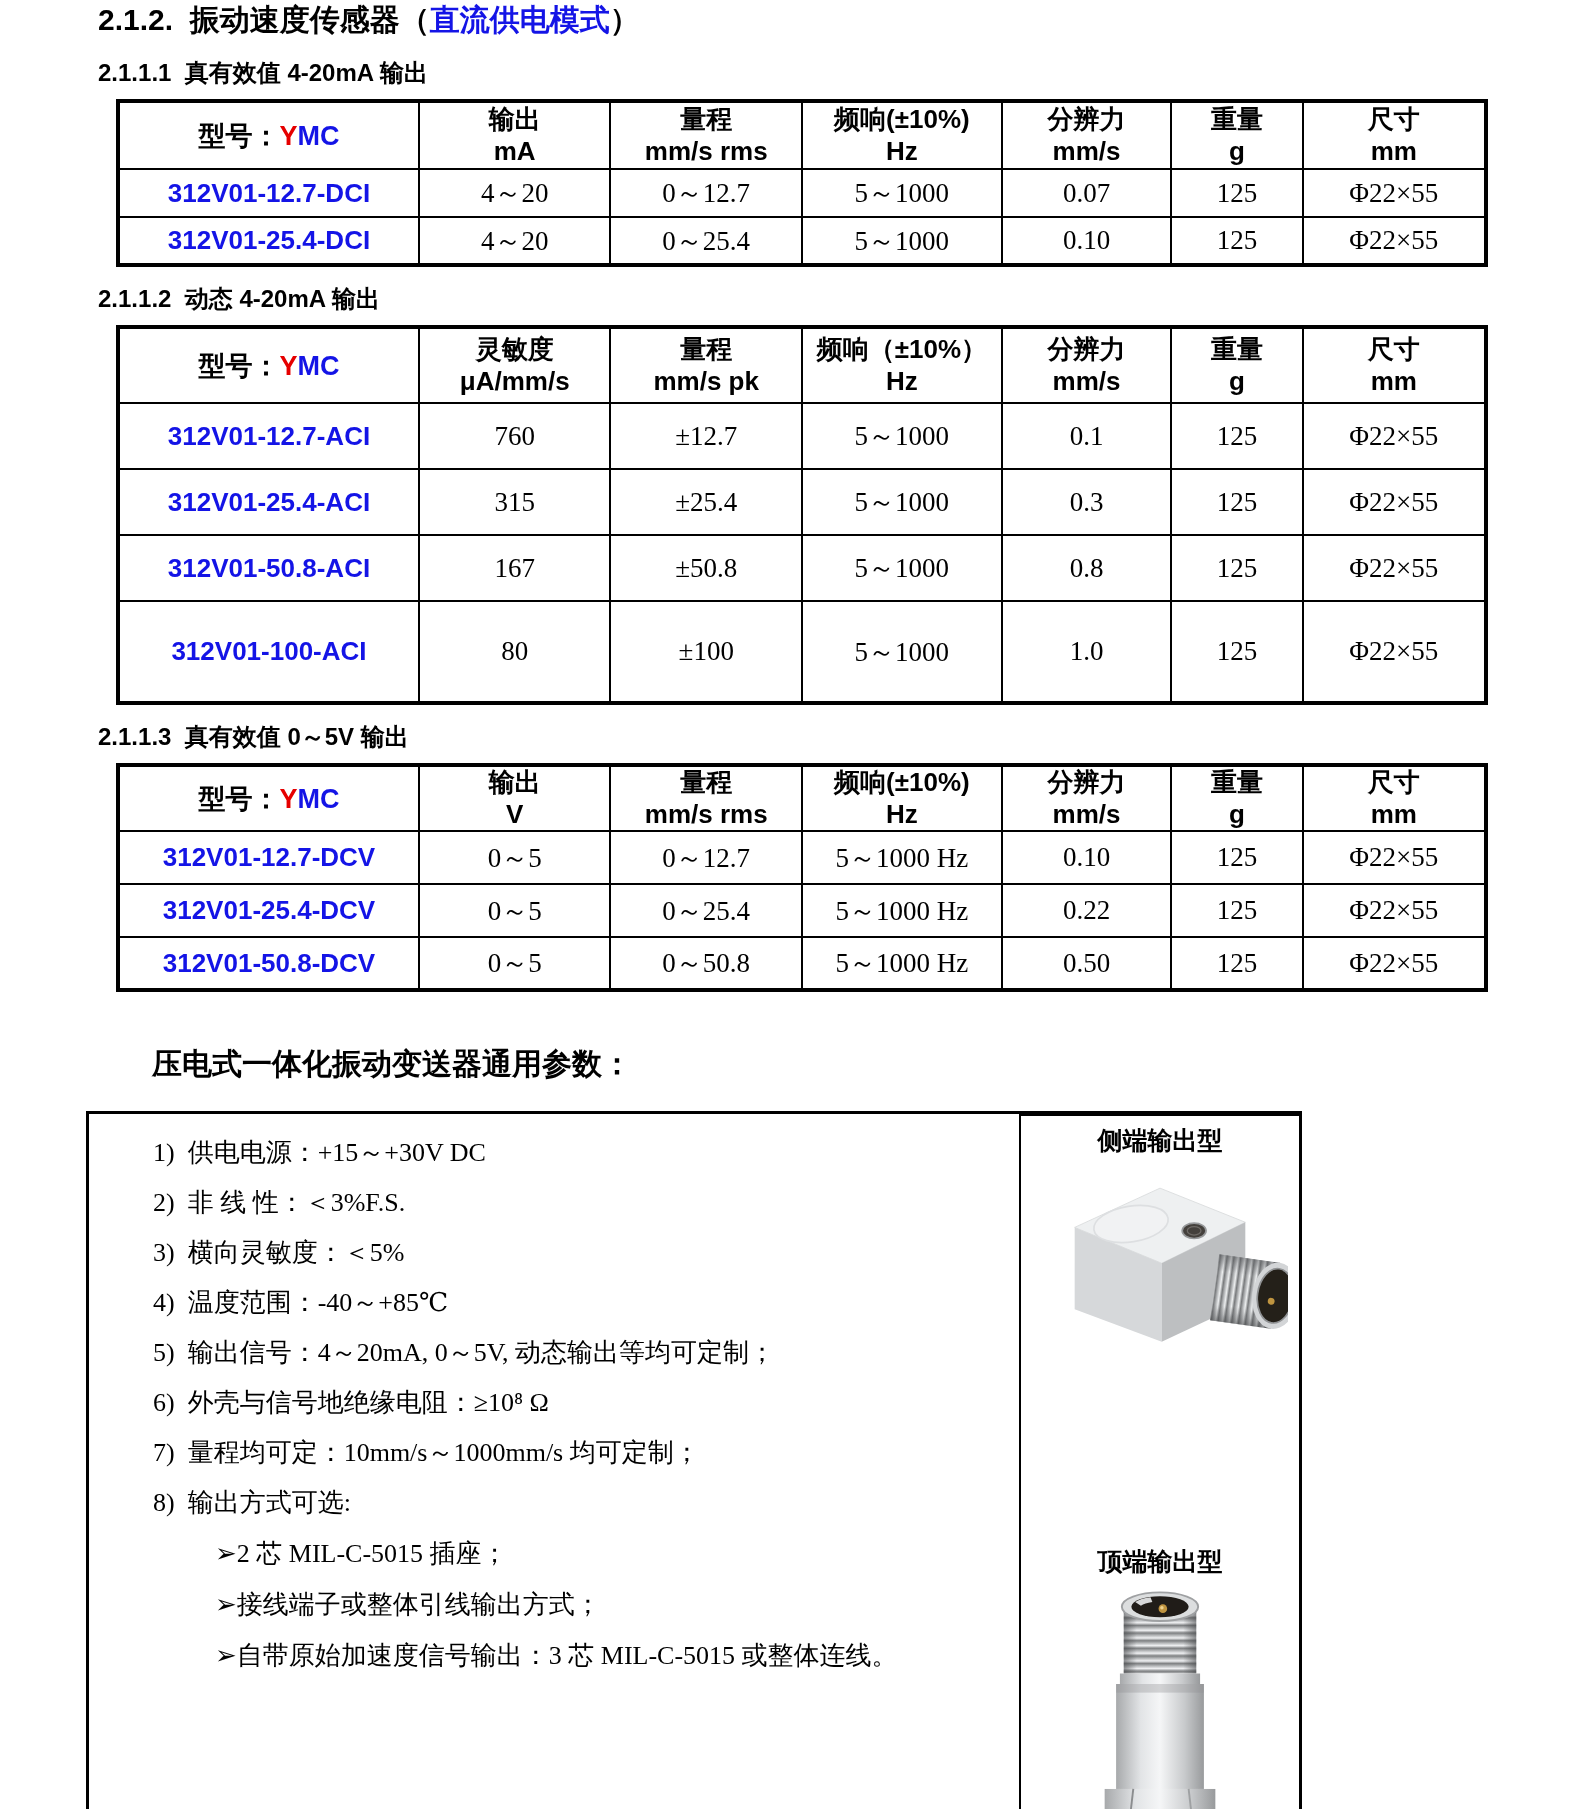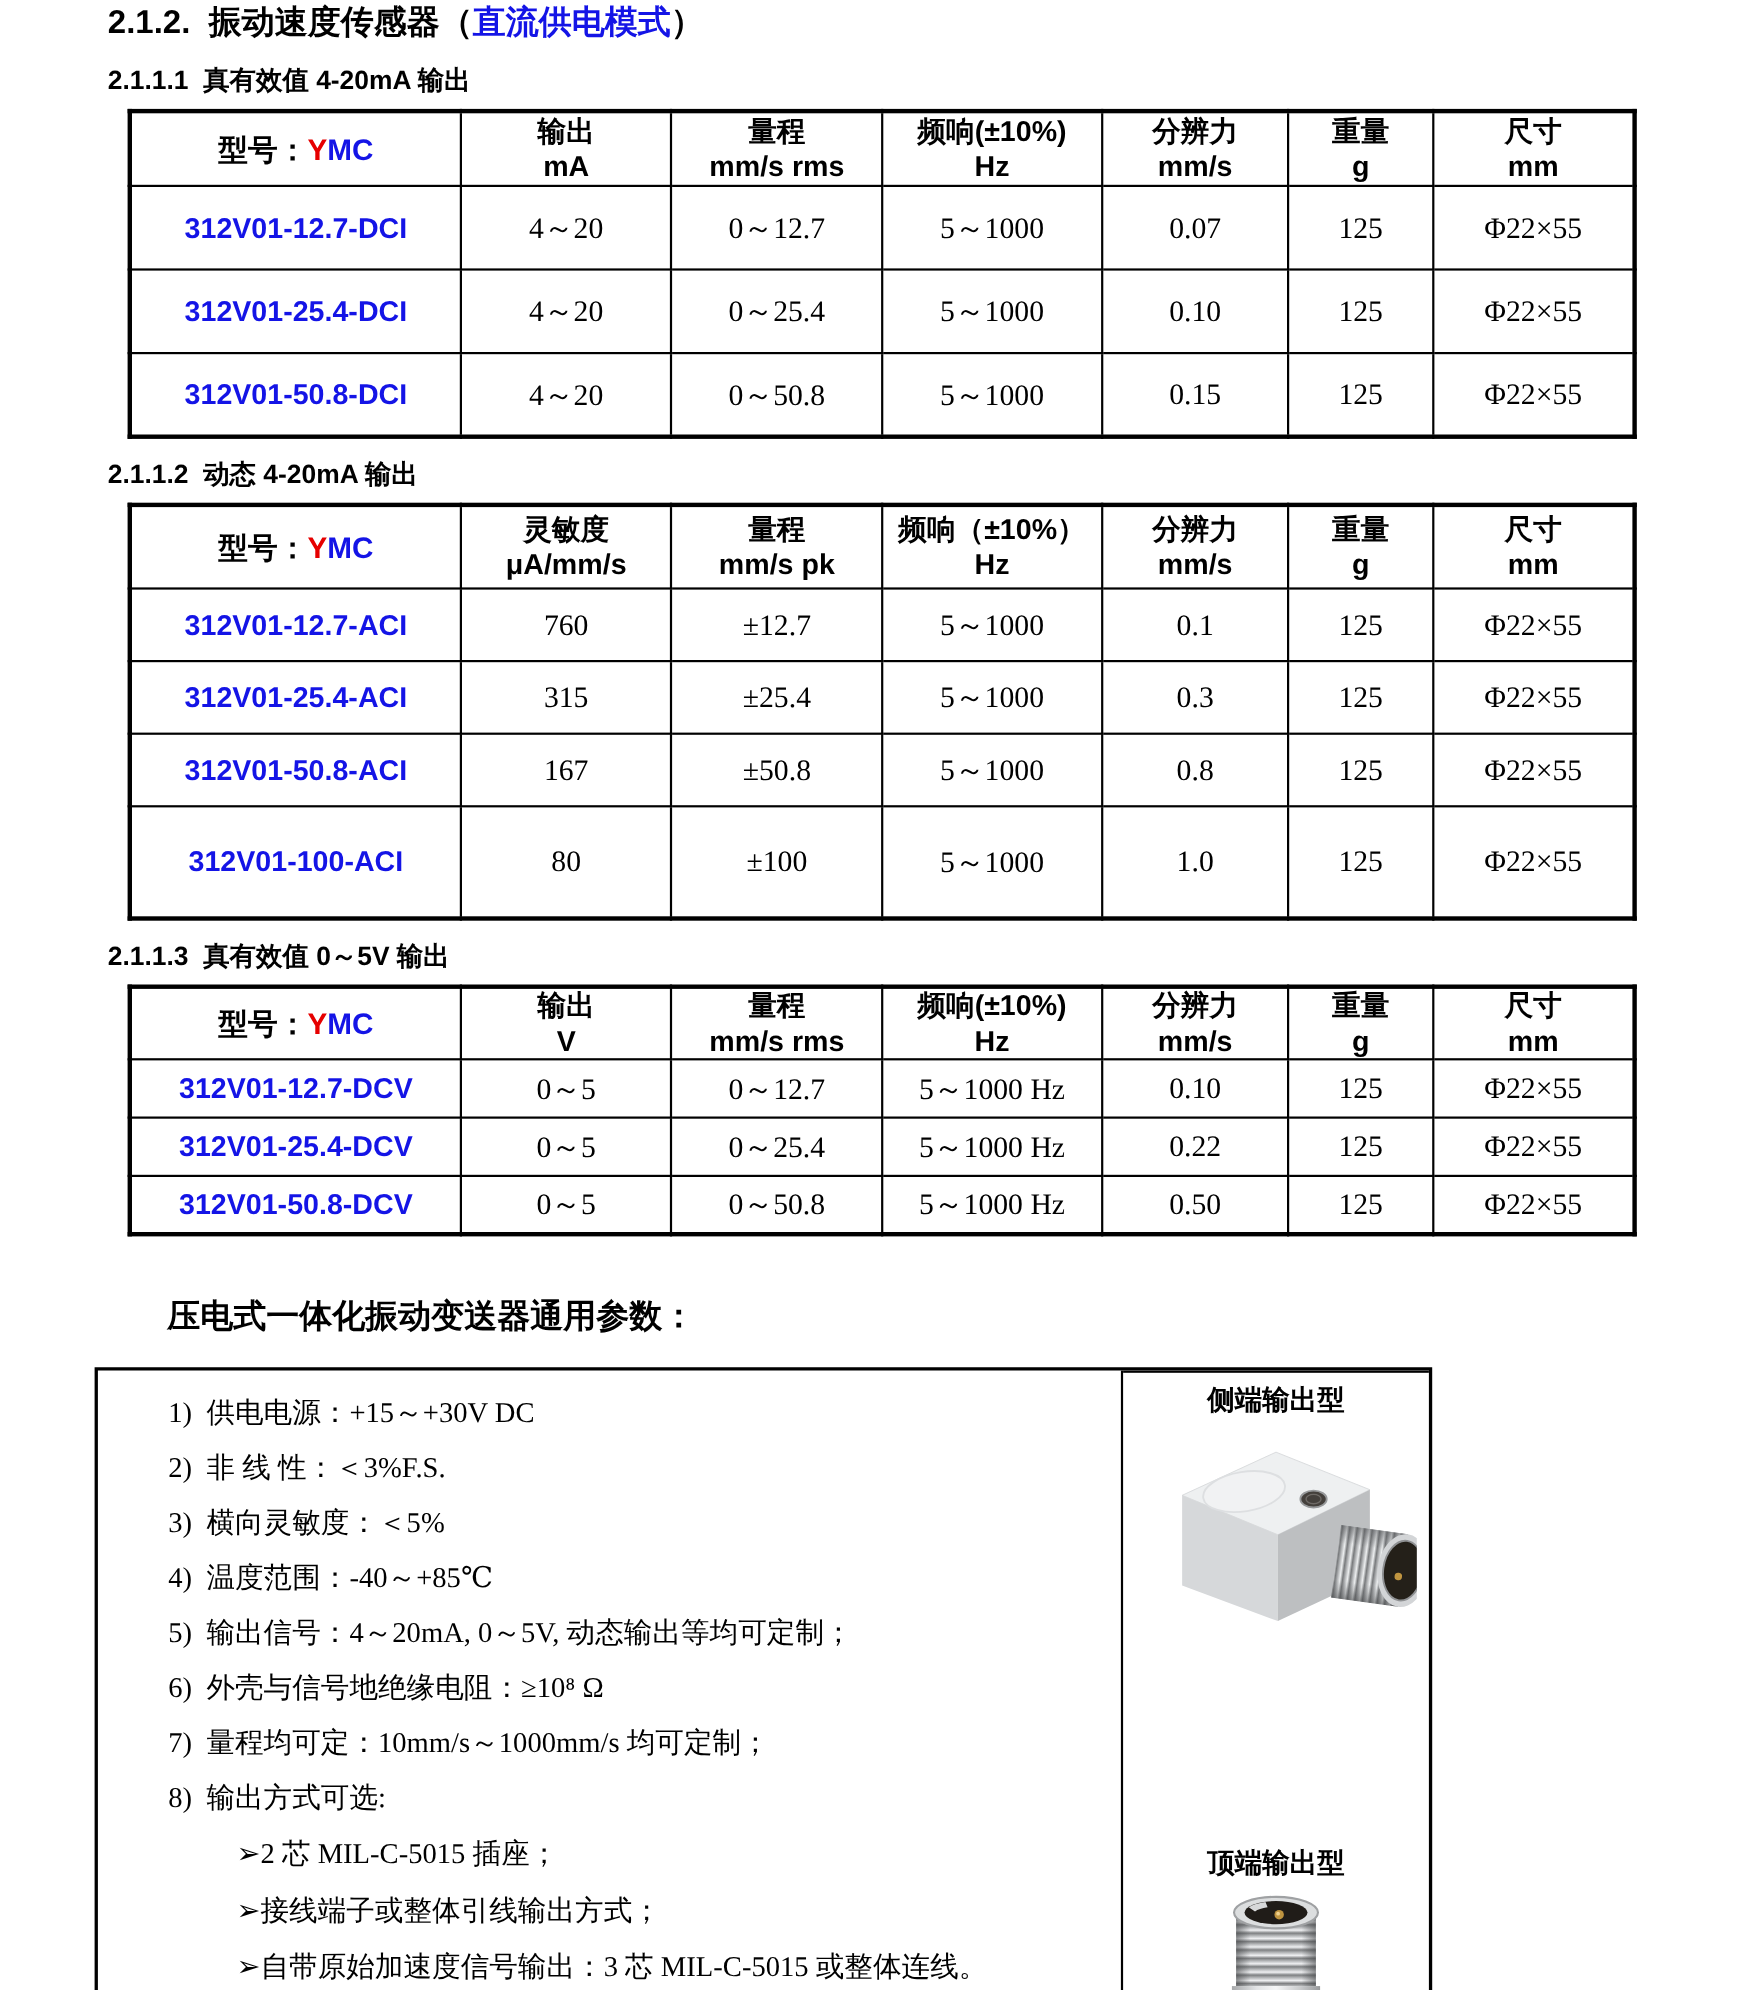--- a/index.html
+++ b/index.html
@@ -18,21 +18,21 @@
 
   .sec-heading{margin:16px 0 10px 98px;font-size:24px;font-weight:bold;white-space:pre-wrap;}
 
   table.spec{border-collapse:collapse;margin-left:116px;width:1372px;
              border:4px solid var(--border-black);table-layout:fixed;}
   table.spec th,table.spec td{border:2px solid var(--border-black);text-align:center;
              vertical-align:middle;padding:0;overflow:hidden;}
   col.c0{width:22%;} col.c1{width:14%;} col.c2{width:14%;} col.c3{width:14.6%;}
   col.c4{width:12.4%;} col.c5{width:9.6%;} col.c6{width:13.4%;}
 
-  .t1 thead tr{height:68px;} .t1 tbody tr{height:76px;}
+  .t1 thead tr{height:68px;} .t1 tbody tr{height:48px;}
   .t2 thead tr{height:76px;} .t2 tbody tr{height:66px;} .t2 tbody tr.tall{height:102px;}
   .t3 thead tr{height:66px;} .t3 tbody tr{height:53px;}
 
   th .cn{font-size:26px;font-weight:bold;line-height:1.2;text-align:center;}
   th .unit{font-size:26px;font-weight:bold;line-height:1.2;font-family:"Liberation Sans",sans-serif;}
   th.model-th{font-size:27px;font-weight:bold;}
   th.model-th .brand-y{color:var(--brand-red);font-family:"Liberation Sans",sans-serif;}
   th.model-th .brand-mc{color:var(--model-blue);font-family:"Liberation Sans",sans-serif;}
   td.model{color:var(--model-blue);font-weight:bold;font-size:26px;
            font-family:"Liberation Sans",sans-serif;}
@@ -112,29 +112,20 @@
         <td class="val">0.07</td>
         <td class="val">125</td>
         <td class="val">Φ22×55</td>
       </tr>
       <tr>
         <td class="model">312V01-25.4-DCI</td>
         <td class="val">4～20</td>
         <td class="val">0～25.4</td>
         <td class="val">5～1000</td>
         <td class="val">0.10</td>
-        <td class="val">125</td>
-        <td class="val">Φ22×55</td>
-      </tr>
-      <tr>
-        <td class="model">312V01-50.8-DCI</td>
-        <td class="val">4～20</td>
-        <td class="val">0～50.8</td>
-        <td class="val">5～1000</td>
-        <td class="val">0.15</td>
         <td class="val">125</td>
         <td class="val">Φ22×55</td>
       </tr>
     </tbody>
   </table>
 
   <div class="sec-heading">2.1.1.2  动态 4-20mA 输出</div>
 
   <table class="spec t2">
     <colgroup>

